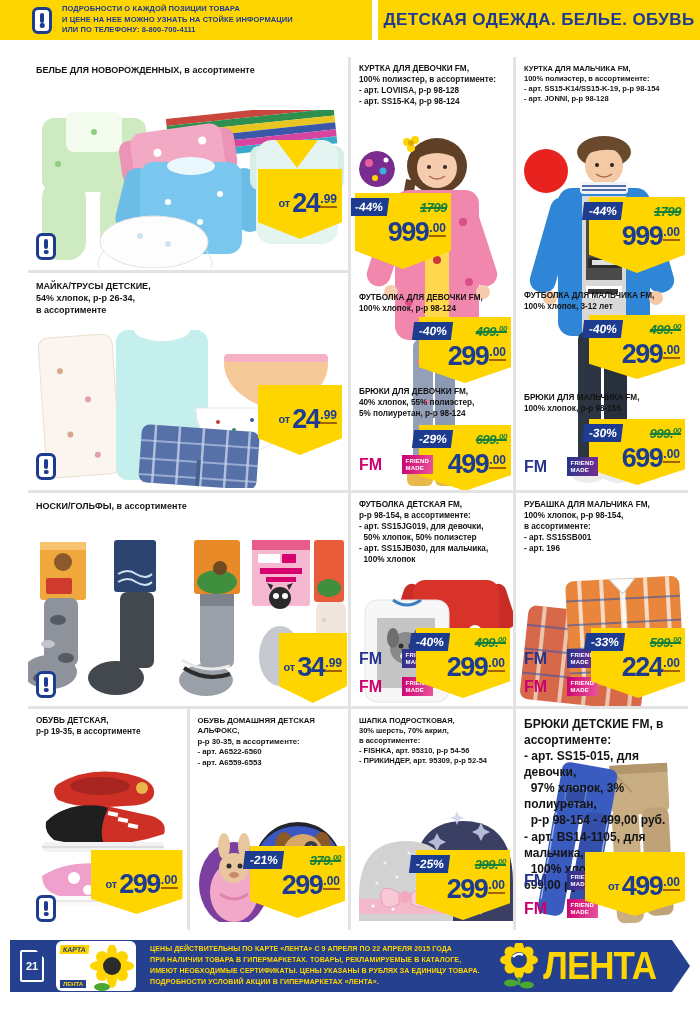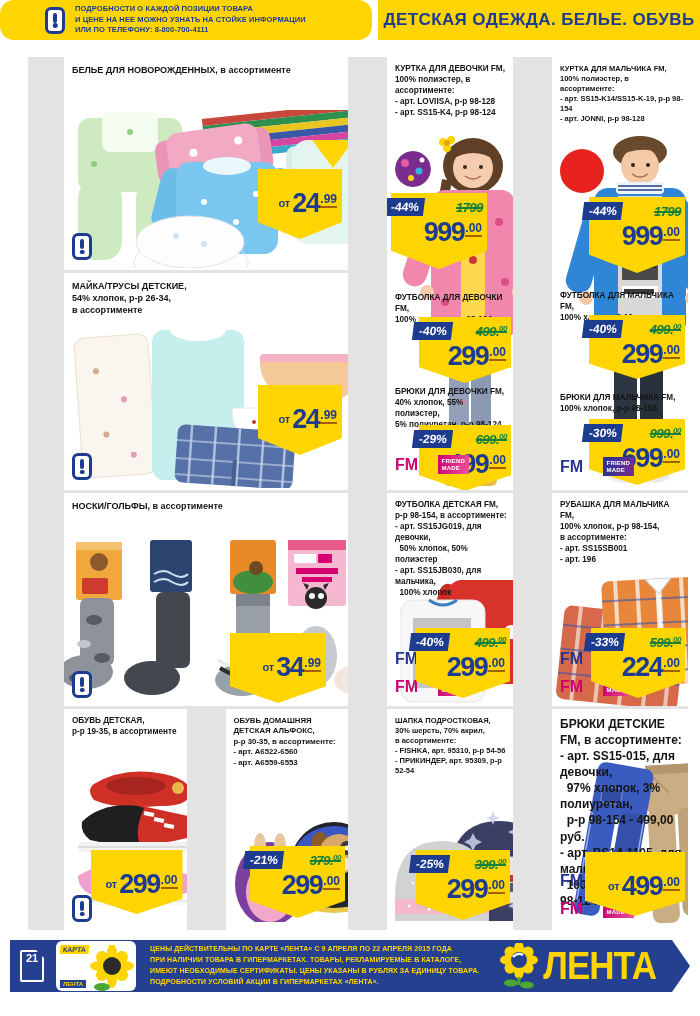--- a/index.html
+++ b/index.html
@@ -1,36 +1,36 @@
 <!DOCTYPE html>
 <html><head>
 <meta charset="utf-8">
 <style>
   * { margin:0; padding:0; box-sizing:border-box; }
   body { background:#fff; font-family:"Liberation Sans", sans-serif; }
   .page { position:relative; width:700px; height:1016px; background:#fff; overflow:hidden; }
 
   
   .header { position:absolute; top:0; left:0; width:700px; height:40px; display:flex; gap:6px; }
-  .header-left { width:372px; background:#ffd500; display:flex; align-items:center; gap:10px; padding-left:45px;border-radius:14px; }
+  .header-left { width:372px; background:#ffd500; display:flex; align-items:center; gap:10px; padding-left:32px; }
   .header-right { flex:1; background:#ffd500; display:flex; align-items:center; justify-content:center; }
   .info-text { font-size:7.5px; font-weight:bold; color:#1e3c8f; white-space:pre-line; line-height:1.45; letter-spacing:.1px; }
   .page-title { font-size:17px; font-weight:bold; color:#1e3c8f; letter-spacing:.4px; }
 
   
   .excl { position:relative; width:20px; height:27px; border:3px solid #1e3c8f; border-radius:6px; background:#fff; flex:0 0 auto; }
   .excl::before { content:""; position:absolute; left:50%; top:3px; transform:translateX(-50%); width:4px; height:10px; background:#1e3c8f; border-radius:2px; }
   .excl::after  { content:""; position:absolute; left:50%; bottom:3px; transform:translateX(-50%); width:4.5px; height:4.5px; background:#1e3c8f; border-radius:50%; }
   .card .excl { position:absolute; z-index:7; }
 
   
   .grid { position:absolute; top:57px; left:28px; width:660px; display:grid;
           grid-template-columns:320px 162px 172px; grid-template-rows:213px 217px 213px 221px;
           gap:3px; background:#e3e3e3; }
-  .card { position:relative; background:#fff; overflow:hidden;margin-left:36px; }
+  .card { position:relative; background:#fff; overflow:hidden; }
   .cell-split { display:flex; gap:3px; background:#e3e3e3; }
   .cell-split .card { width:158.5px; }
   .tall { grid-row:span 2; }
 
   .desc { position:absolute; top:7px; left:8px; right:3px; z-index:5; font-weight:bold; color:#141414;
           font-size:8.2px; line-height:1.34; white-space:pre-line; }
   .desc.t9 { font-size:9px; }
   .desc.t75 { font-size:7.5px; }
   .desc.t73 { font-size:12px; }
   .photo { position:absolute; z-index:1; }
@@ -60,21 +60,21 @@
   .fm.blue b { color:#25348e; } .fm.blue .fmb { background:linear-gradient(100deg,#25348e,#7a2d8e); }
   .fm.mag b { color:#cc0070; }  .fm.mag .fmb { background:linear-gradient(100deg,#cc0070,#e8559a); }
 
   .swatch { position:absolute; z-index:5; border-radius:50%; overflow:hidden; }
 
   
   .footer { position:absolute; top:940px; left:10px; width:680px; height:52px; background:#24408e;
             clip-path:polygon(0 0,calc(100% - 18px) 0,100% 50%,calc(100% - 18px) 100%,0 100%);
             display:flex; align-items:center; padding-left:10px; }
   .page-badge { width:24px; height:32px; border:2px solid #fff; border-radius:2px; color:#fff;
-                font-size:11px; font-weight:bold; display:flex; align-items:flex-start; justify-content:center;
+                font-size:11px; font-weight:bold; display:flex; align-items:center; justify-content:center;
                 position:relative; flex:0 0 auto; }
   .page-badge::before { content:""; position:absolute; top:-2px; right:-2px; border:4px solid;
                         border-color:#24408e #24408e transparent transparent; }
   .lcard { width:80px; height:50px; background:#fff; border-radius:6px; position:relative; overflow:hidden;
            margin-left:12px; flex:0 0 auto; }
   .lc-label { position:absolute; top:4px; left:4px; background:#ffd500; color:#1e3c8f; font-size:7px;
               font-weight:bold; padding:1px 3px; transform:skewX(-6deg); }
   .lc-brand { position:absolute; bottom:3px; left:4px; background:#24408e; color:#ffd500; font-size:6px;
               font-weight:bold; padding:1px 3px; }
   .legal { margin-left:14px; color:#ffd500; font-size:7px; font-weight:bold; line-height:1.55;
@@ -369,21 +369,21 @@
         <ellipse cx="178" cy="140" rx="27" ry="16" fill="#9aa0a8"></ellipse>
         <path d="M156 128 q22 14 46 6" stroke="#2c2c2c" stroke-width="4" fill="none"></path>
           <path d="M154 120 q22 14 48 6" stroke="#e8e8e8" stroke-width="3" fill="none"></path>
         <ellipse cx="252" cy="116" rx="21" ry="30" fill="#c6cad0"></ellipse>
         <rect x="288" y="62" width="30" height="70" rx="7" fill="#f1e6de"></rect>
           <ellipse cx="294" cy="140" rx="24" ry="15" fill="#f1e6de"></ellipse>
         <circle cx="296" cy="80" r="2" fill="#e0cfc2"></circle>
           <circle cx="306" cy="96" r="2" fill="#e0cfc2"></circle>
           <circle cx="294" cy="110" r="2" fill="#e0cfc2"></circle>
       </svg>
-      <div class="tag from" style="top:140px;right:22px;width:96px;height:70px">
+      <div class="tag from" style="top:140px;right:1px;width:68px;height:70px">
         <i class="bg"></i>
         <b class="price"><span class="prefix">от</span><span>34</span><span class="cents">99</span></b>
       </div>
       <i class="excl" style="left:8px;bottom:8px"></i>
     </div>
 
     <div class="card">
       <div class="desc">ФУТБОЛКА ДЕТСКАЯ FM,
 р-р 98-154, в ассортименте:
 - арт. SS15JG019, для девочки,

